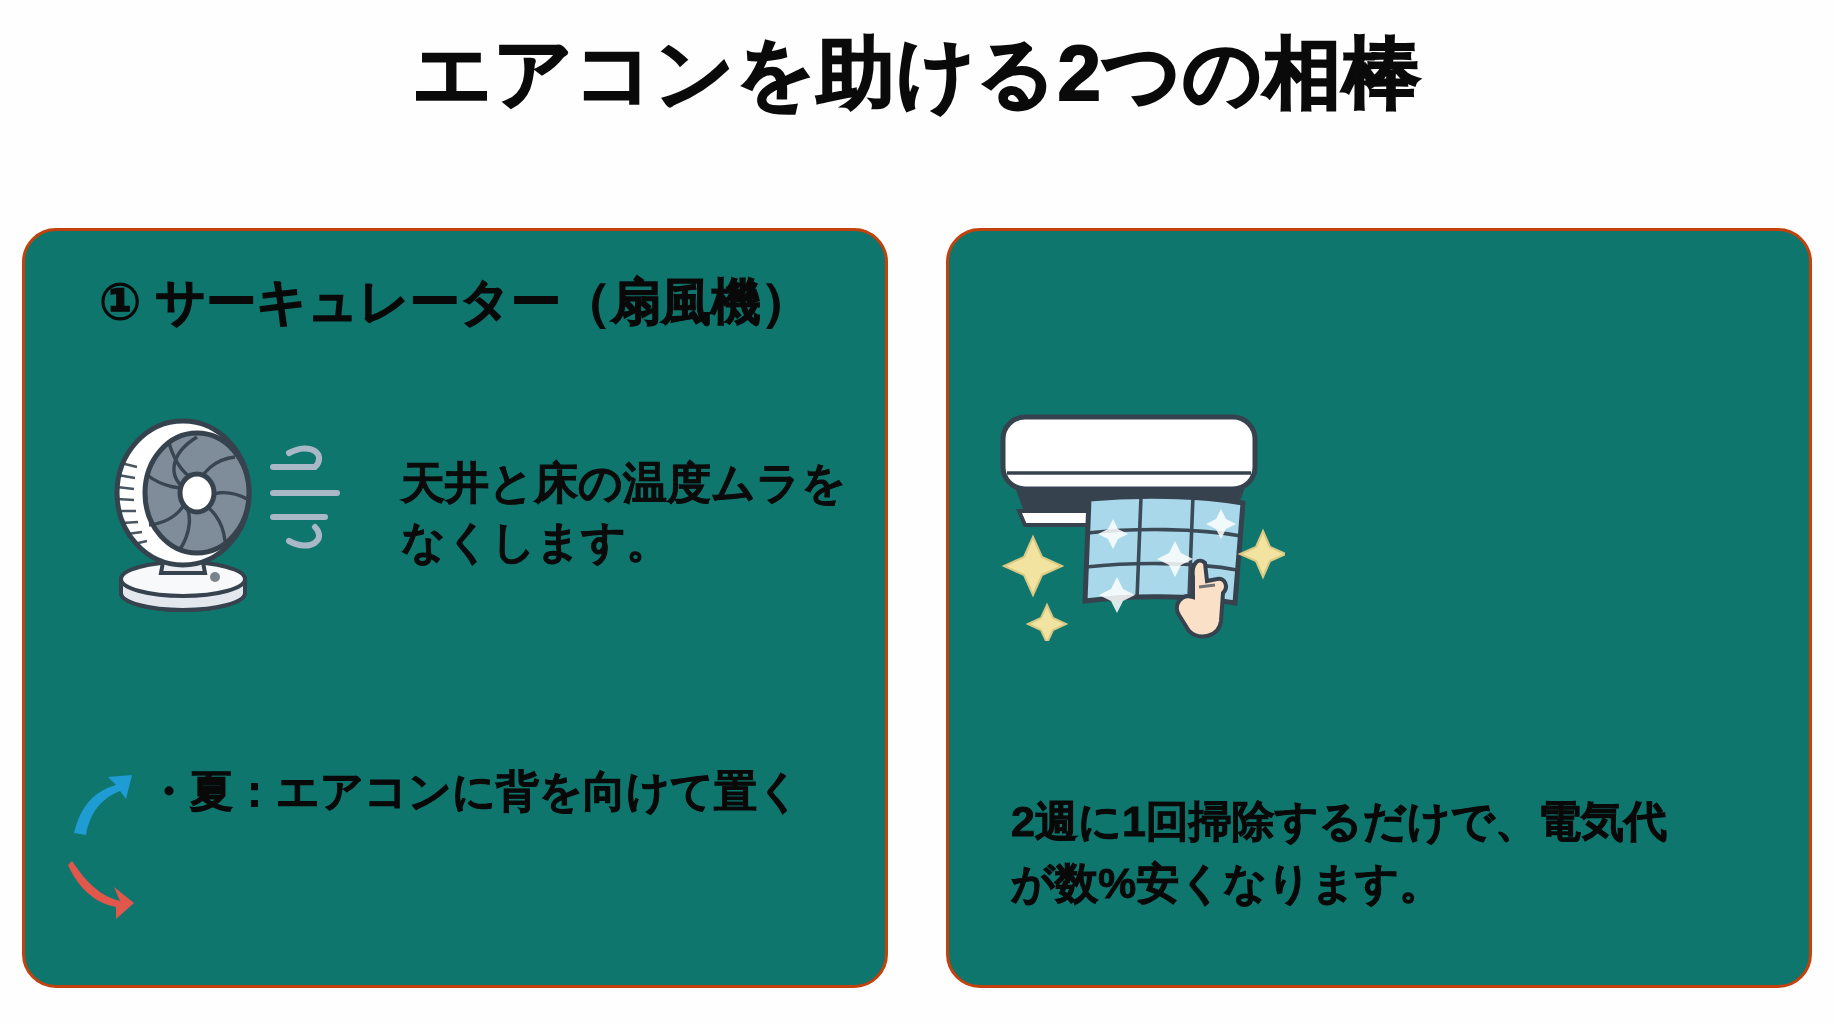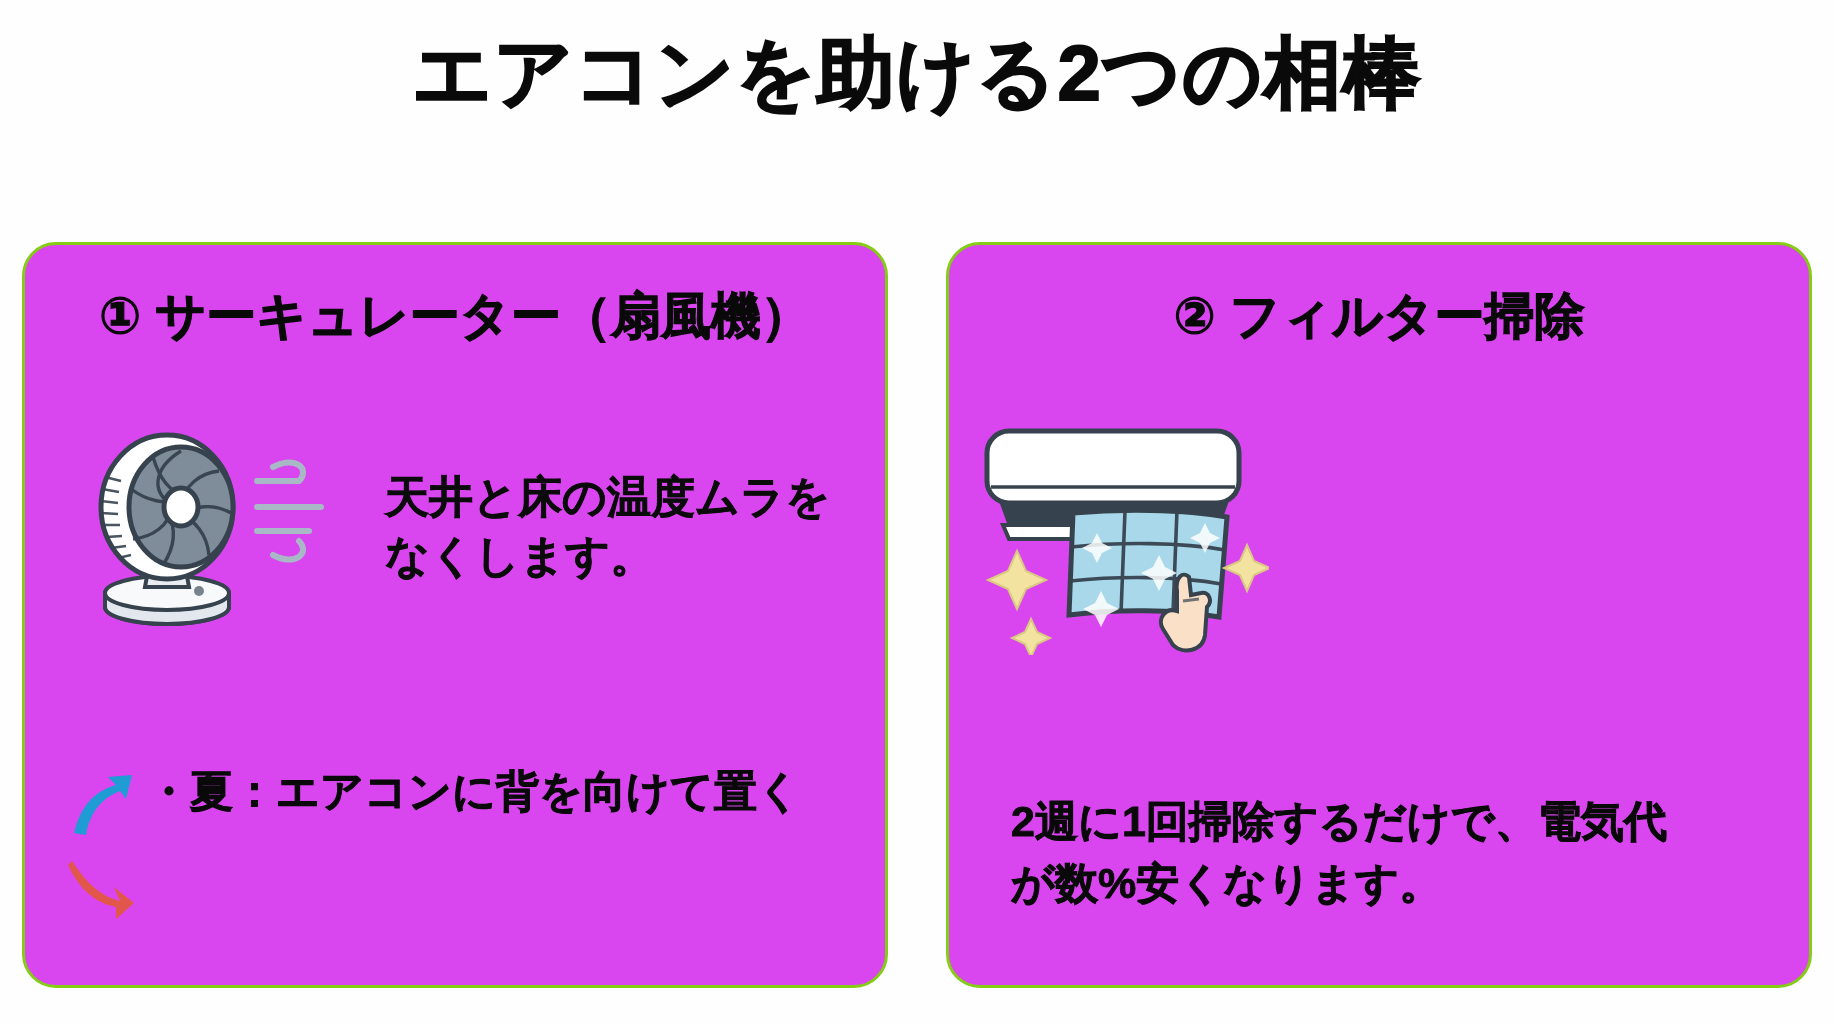--- a/index.html
+++ b/index.html
@@ -40,47 +40,46 @@
     position: absolute;
     top: 228px;
     left: 22px;
     width: 1790px;
     height: 760px;
     display: flex;
     gap: 58px;
   }
   .card {
     flex: 1 1 0;
-    border: 3px solid #84cc16;
+    border: 3px solid #c2410c;
     border-radius: 34px;
-    background: #d946ef;
+    background: #0f766e;
     position: relative;
     box-sizing: border-box;
-    margin-top: 14px;
   }
 
   .card-heading {
     position: absolute;
     top: 38px;
     left: 0;
     width: 100%;
     text-align: center;
     font-size: 50px;
     font-weight: 900;
     color: #090909;
     letter-spacing: 0px;
     -webkit-text-stroke: 1.2px #090909;
     white-space: nowrap;
   }
 
   
   .illus-row {
     position: absolute;
     top: 170px;
-    left: 0;
+    left: 16px;
     width: 100%;
     display: flex;
     align-items: center;
   }
   .card-1 .illus-row { padding-left: 34px; }
   .card-2 .illus-row { padding-left: 20px; top: 160px; }
 
   .illus {
     flex: 0 0 auto;
     position: relative;
@@ -218,21 +217,20 @@
               <path d="M8 12 C22 34 38 48 56 52 L50 38 L70 54 L52 70 L52 58 C30 54 14 38 4 16 Z" fill="#e2574c"></path>
             </svg>
           </span>
         </div>
 
       </div>
     </div>
 
     <div class="card card-2">
 
-      <div class="card-heading">② フィルター掃除</div>
 
       <div class="illus-row">
         <div class="illus">
           <svg width="300" height="250" viewBox="0 0 300 250" aria-hidden="true">
 
             <rect x="18" y="26" width="252" height="72" rx="22" fill="#ffffff" stroke="#36434f" stroke-width="5"></rect>
             <line x1="22" y1="82" x2="266" y2="82" stroke="#36434f" stroke-width="3.5"></line>
 
             <path d="M30 96 L260 96 L252 118 L38 118 Z" fill="#36434f"></path>
             <path d="M34 120 L120 120 L112 134 L40 134 Z" fill="#ffffff" stroke="#36434f" stroke-width="4"></path>

